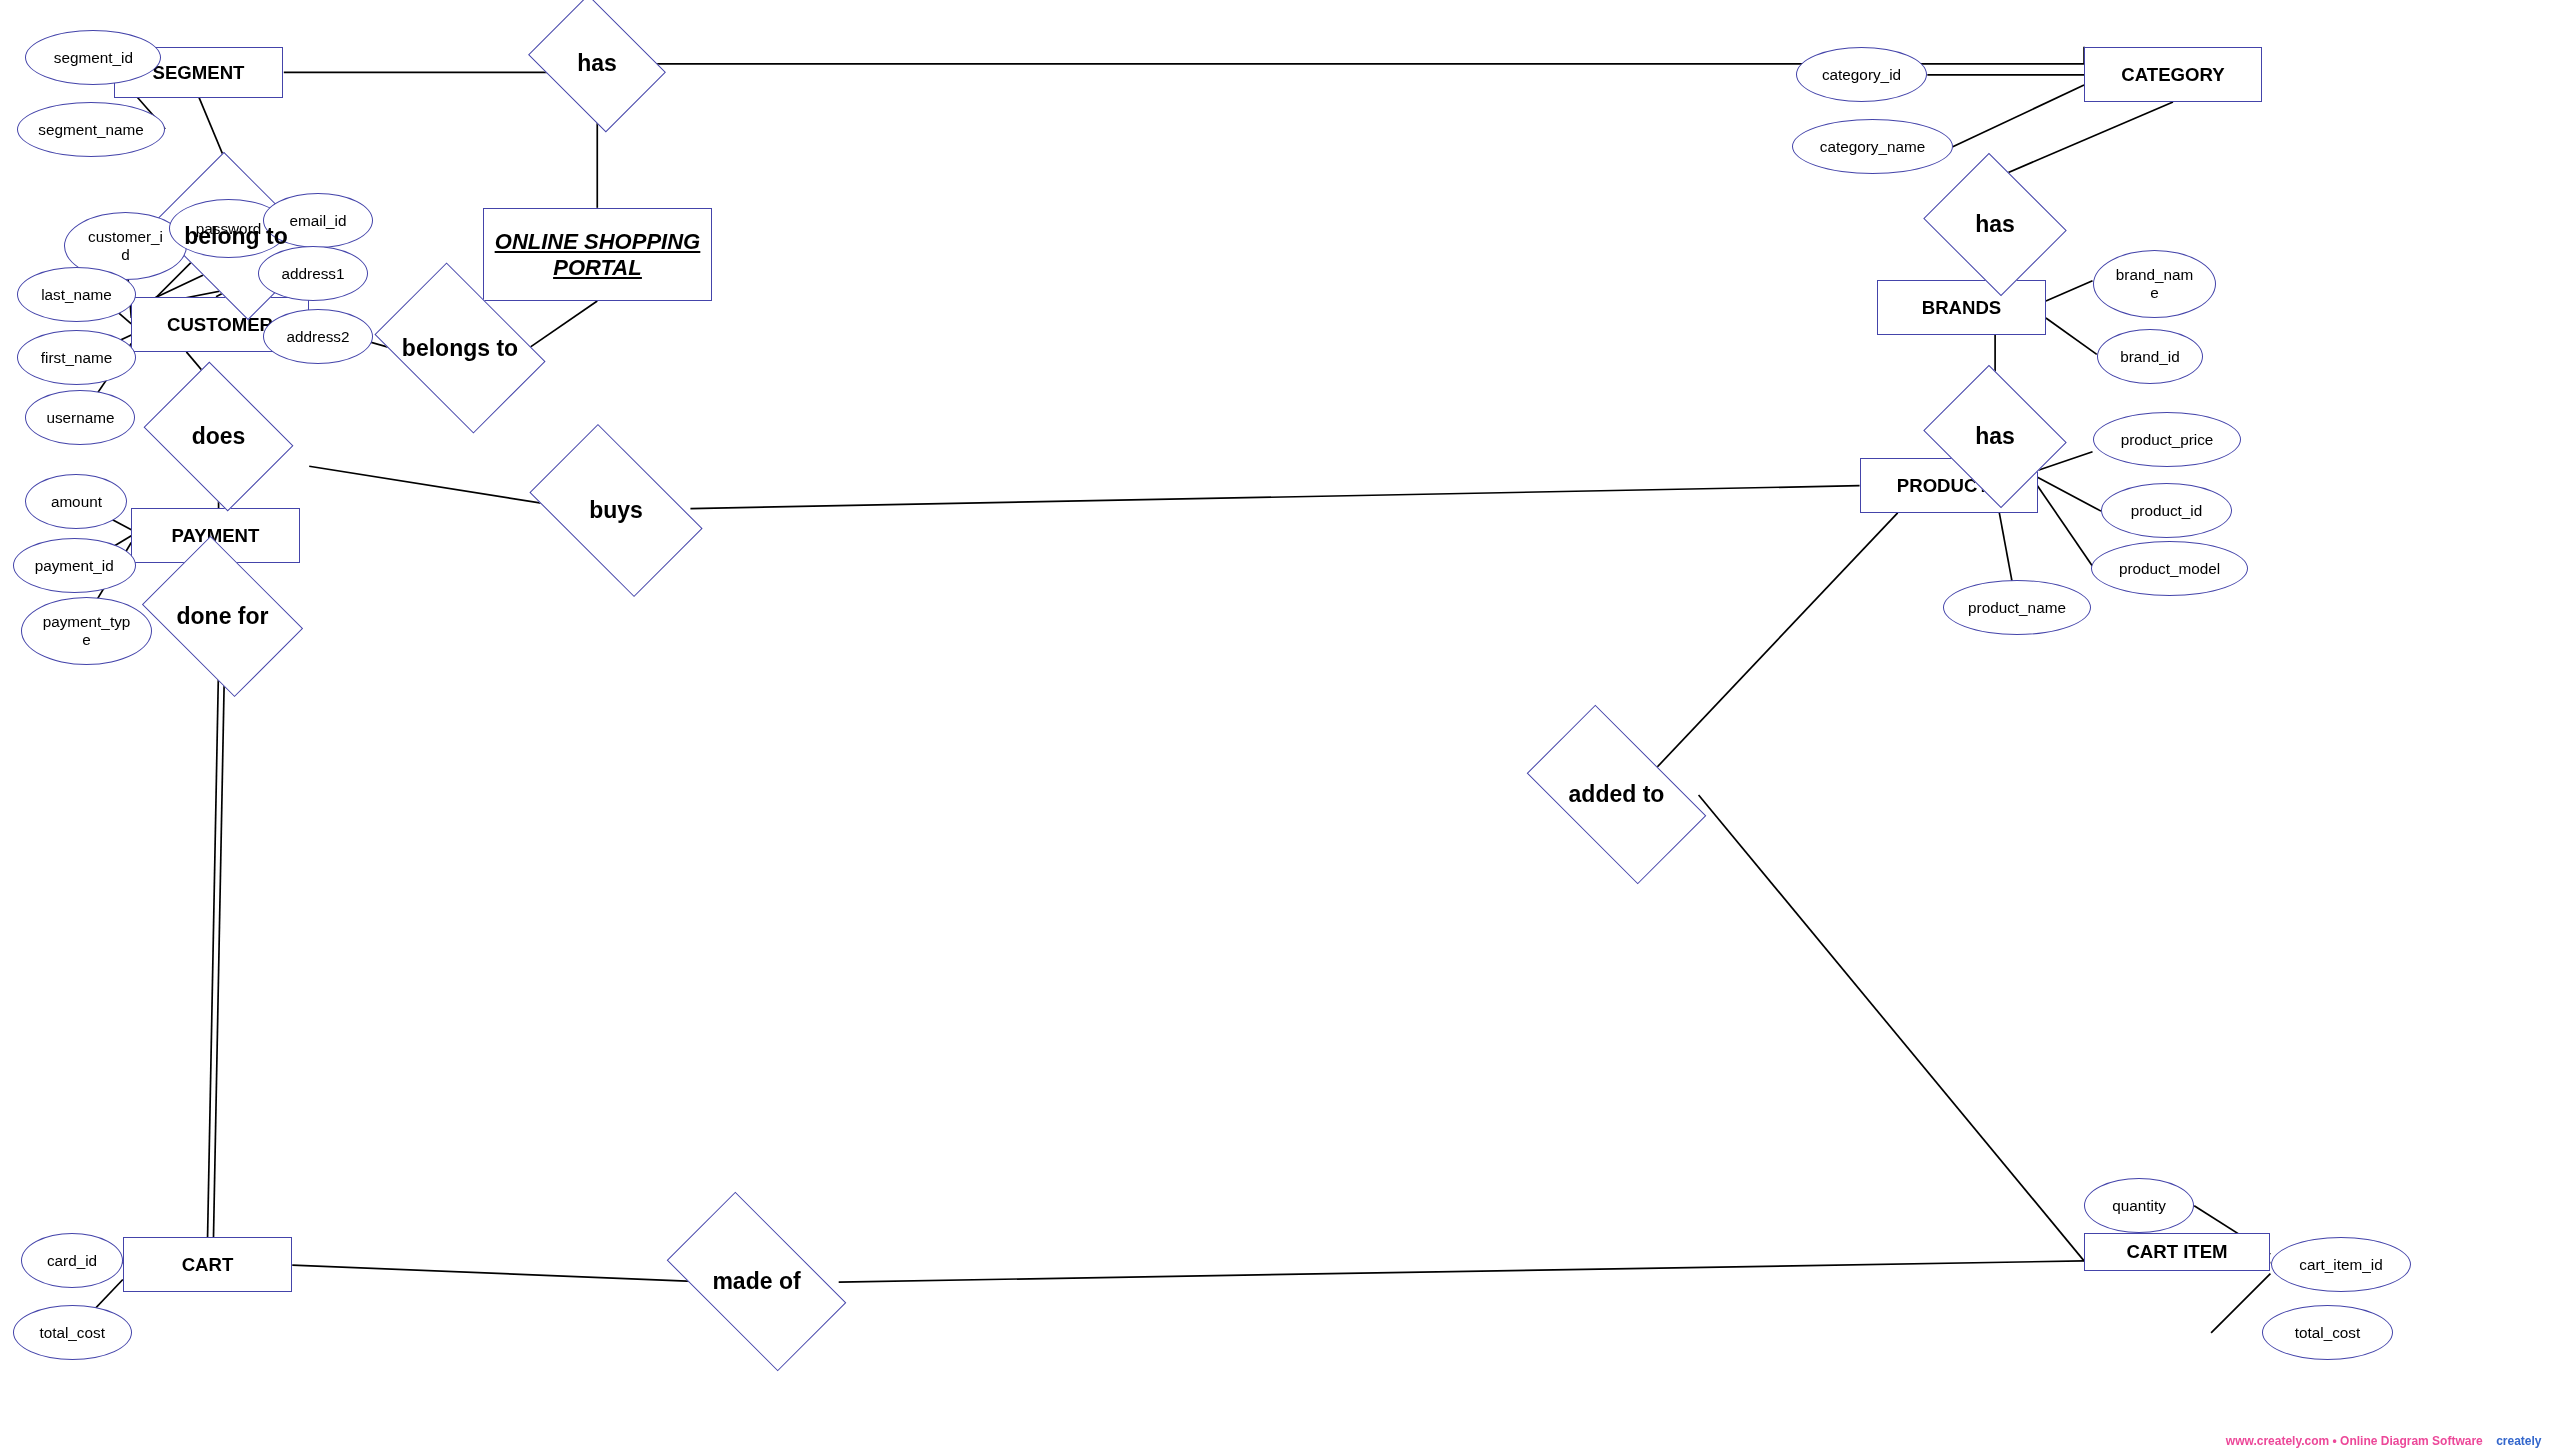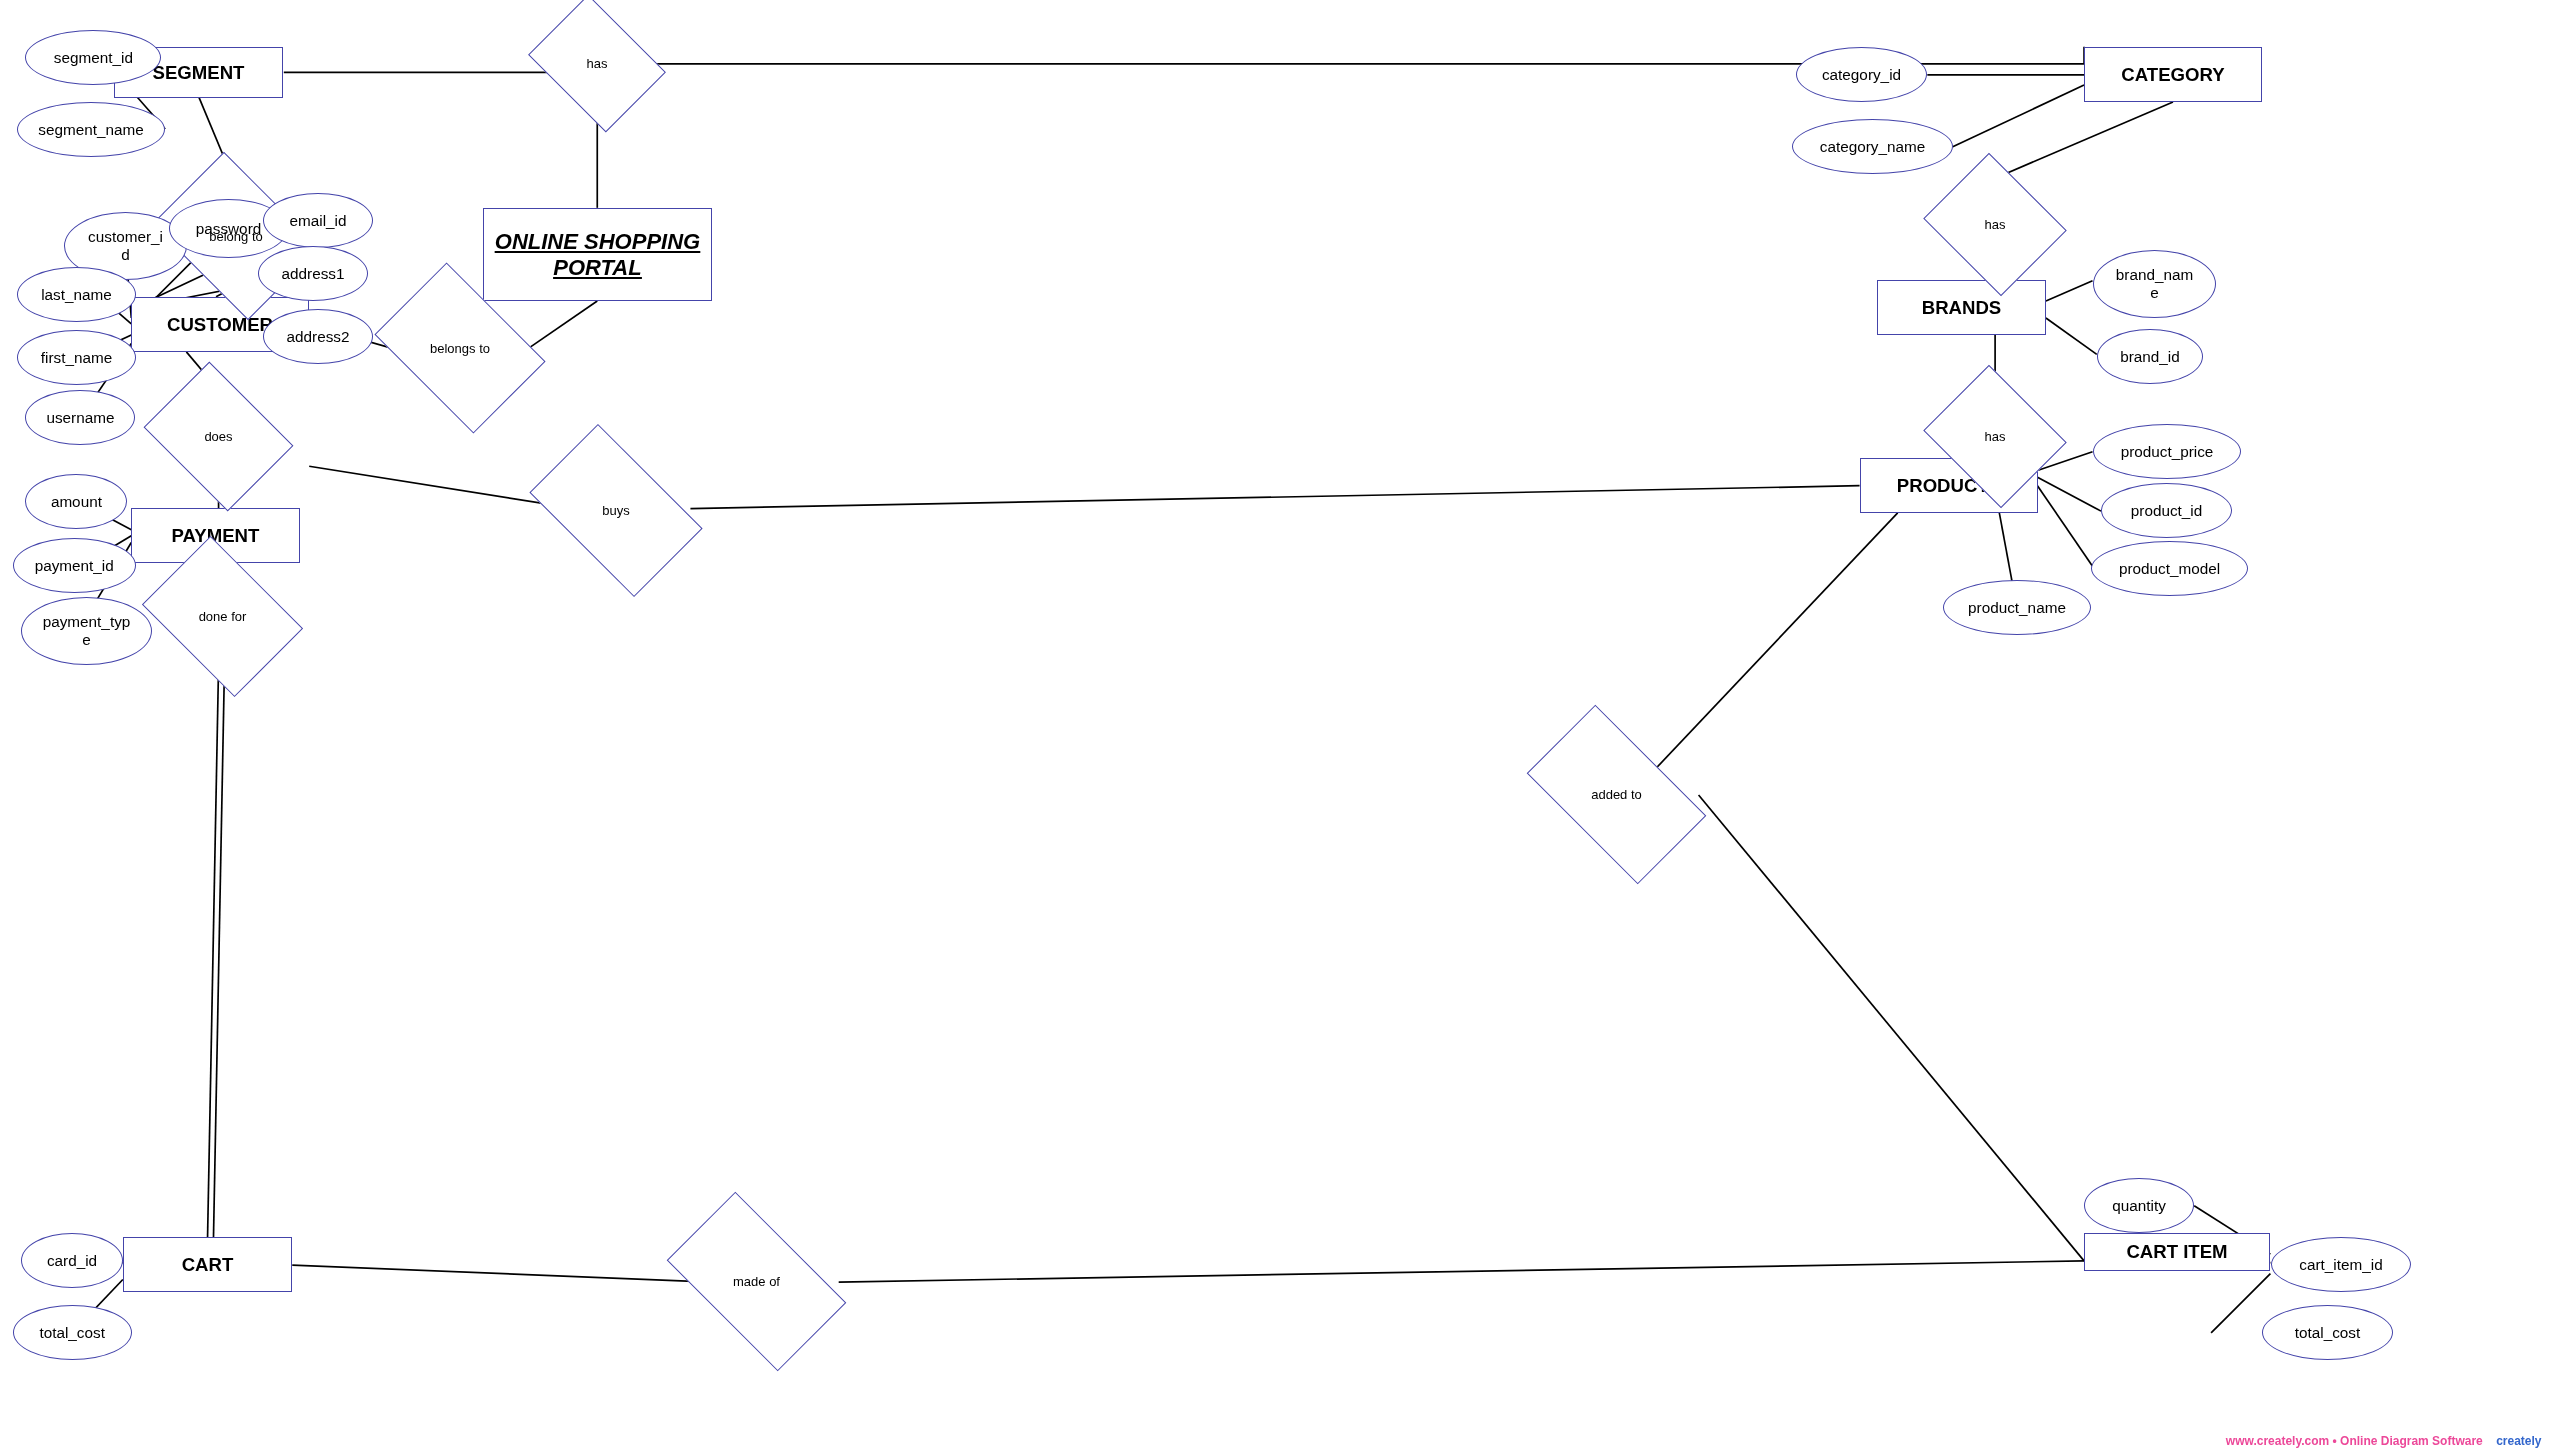--- a/index.html
+++ b/index.html
@@ -38,24 +38,24 @@
       width: 100%;
       height: 100%;
       background: #fff;
       border: 1.7px solid #4444aa;
       transform: rotate(45deg);
       position: absolute;
     }
     .diamond-label {
       position: relative;
       z-index: 2;
-      font-size: 13px;
+      font-size: 23px;
       color: #000;
       text-align: left;
-      font-weight: normal;
+      font-weight: bold;
     }
     .ellipse {
       position: absolute;
       border: 1.7px solid #4444aa;
       border-radius: 50%;
       background: #fff;
       display: flex;
       align-items: center;
       justify-content: center;
       font-size: 15.3px;
@@ -306,21 +306,21 @@
   <div class="ellipse" style="left:1792px; top:119px; width:161px; height:55px;">
     <span>category_name</span>
   </div>
   <div class="ellipse" style="left:2093px; top:250px; width:123px; height:68px;">
     <span style="white-space:pre-line;">brand_nam
 e</span>
   </div>
   <div class="ellipse" style="left:2097px; top:329px; width:106px; height:55px;">
     <span>brand_id</span>
   </div>
-  <div class="ellipse" style="left:2093px; top:424px; width:148px; height:55px;align-items:center;">
+  <div class="ellipse" style="left:2093px; top:412px; width:148px; height:55px;align-items:center;">
     <span>product_price</span>
   </div>
   <div class="ellipse" style="left:2101px; top:483px; width:131px; height:55px;">
     <span>product_id</span>
   </div>
   <div class="ellipse" style="left:2091px; top:541px; width:157px; height:55px;">
     <span>product_model</span>
   </div>
   <div class="ellipse" style="left:1943px; top:580px; width:148px; height:55px;">
     <span>product_name</span>

